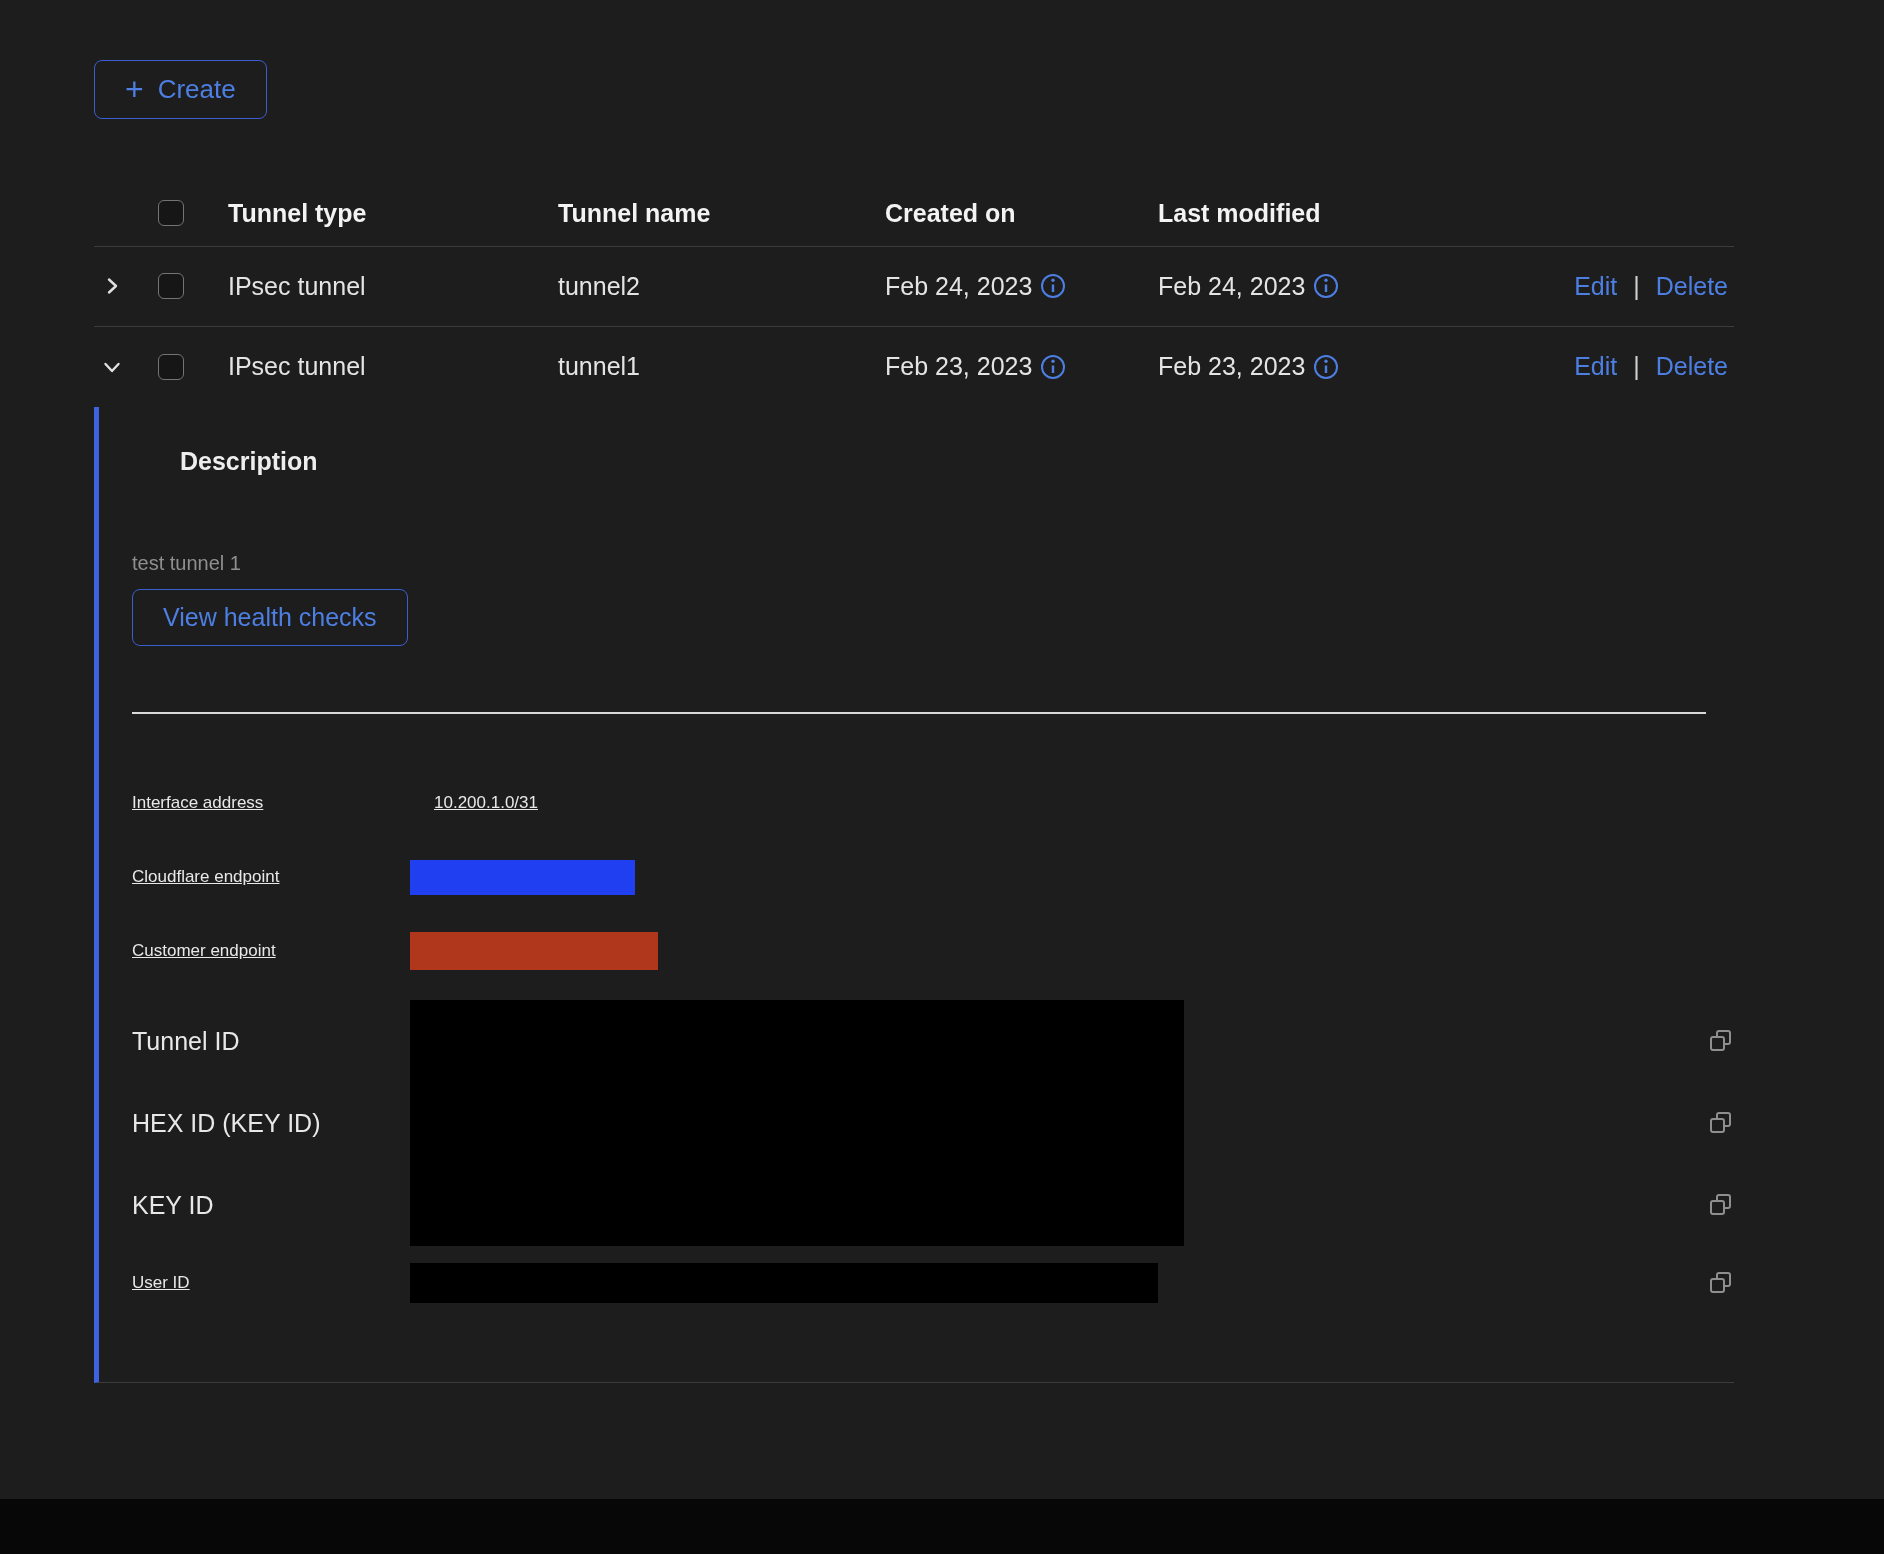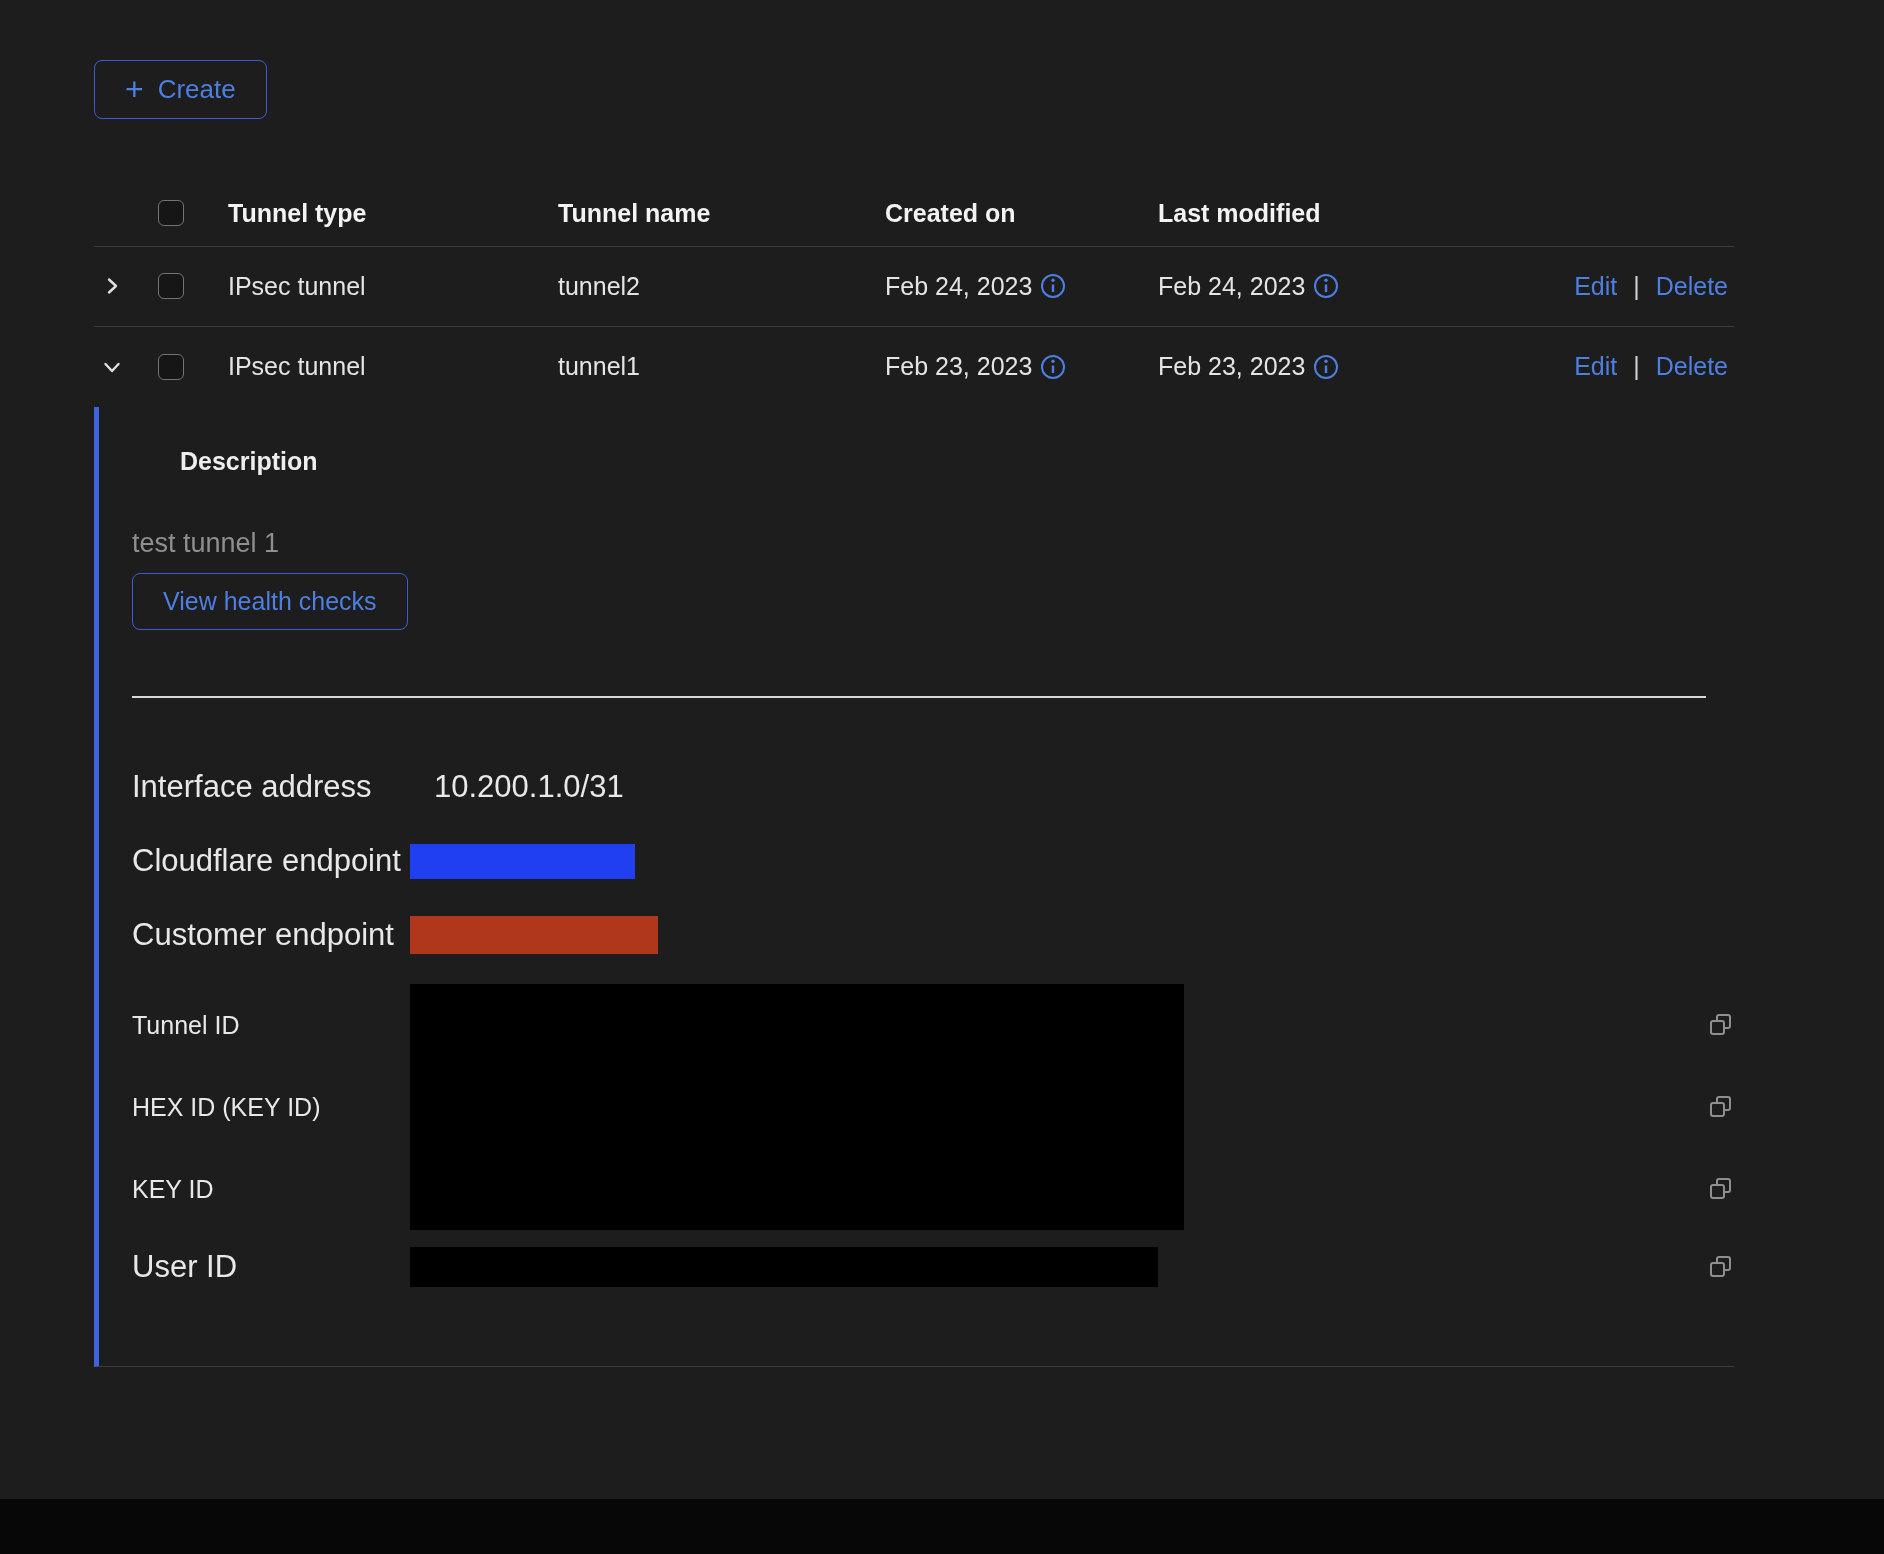--- a/index.html
+++ b/index.html
@@ -46,28 +46,28 @@
   .link { color: #4d7fe3; text-underline-offset: 6px; cursor: pointer; background: none; border: none; font-size: 25px; font-family: inherit; }
   .pipe { color: #cfcfcf; }
 
   
   .detail-panel {
     border-left: 5px solid #3e63e0;
     border-bottom: 1px solid #3c3c3c;
     padding: 40px 0 62px 33px;
   }
   .desc-label { font-size: 25px; font-weight: 700; color: #eeeeee; margin-left: 48px; }
-  .desc-value { font-size: 27px; color: #8f8f8f; margin-top: 52px; }
+  .desc-value { font-size: 20px; color: #8f8f8f; margin-top: 76px; }
   .health-btn { margin-top: 14px; font-size: 25px; padding: 14px 30px; }
   .divider { border: none; border-top: 2px solid #d9d9d9; margin-top: 66px; width: 1574px; }
 
   .fields { margin-top: 52px; }
   .frow {
     display: grid; grid-template-columns: 278px 1264px 60px;
-    align-items: center; min-height: 74px; font-size: 31px;
+    align-items: center; min-height: 74px; font-size: 17px; text-decoration: underline;
   }
   .flabel { color: #e8e8e8; }
   .fvalue { padding-left: 24px; color: #e8e8e8; }
 
   .redact { display: block; }
   .redact.red   { width: 248px; height: 38px; background: #b0371c; }
   .redact.blue  { width: 225px; height: 35px; background: #1f3ff0; }
   .redact.blackbar { width: 748px; height: 40px; background: #000000; }
   .redact.green { width: 854px; height: 52px; background: #8cc152; border: 3px solid #5f9e2e; margin-left: -42px; }
 

